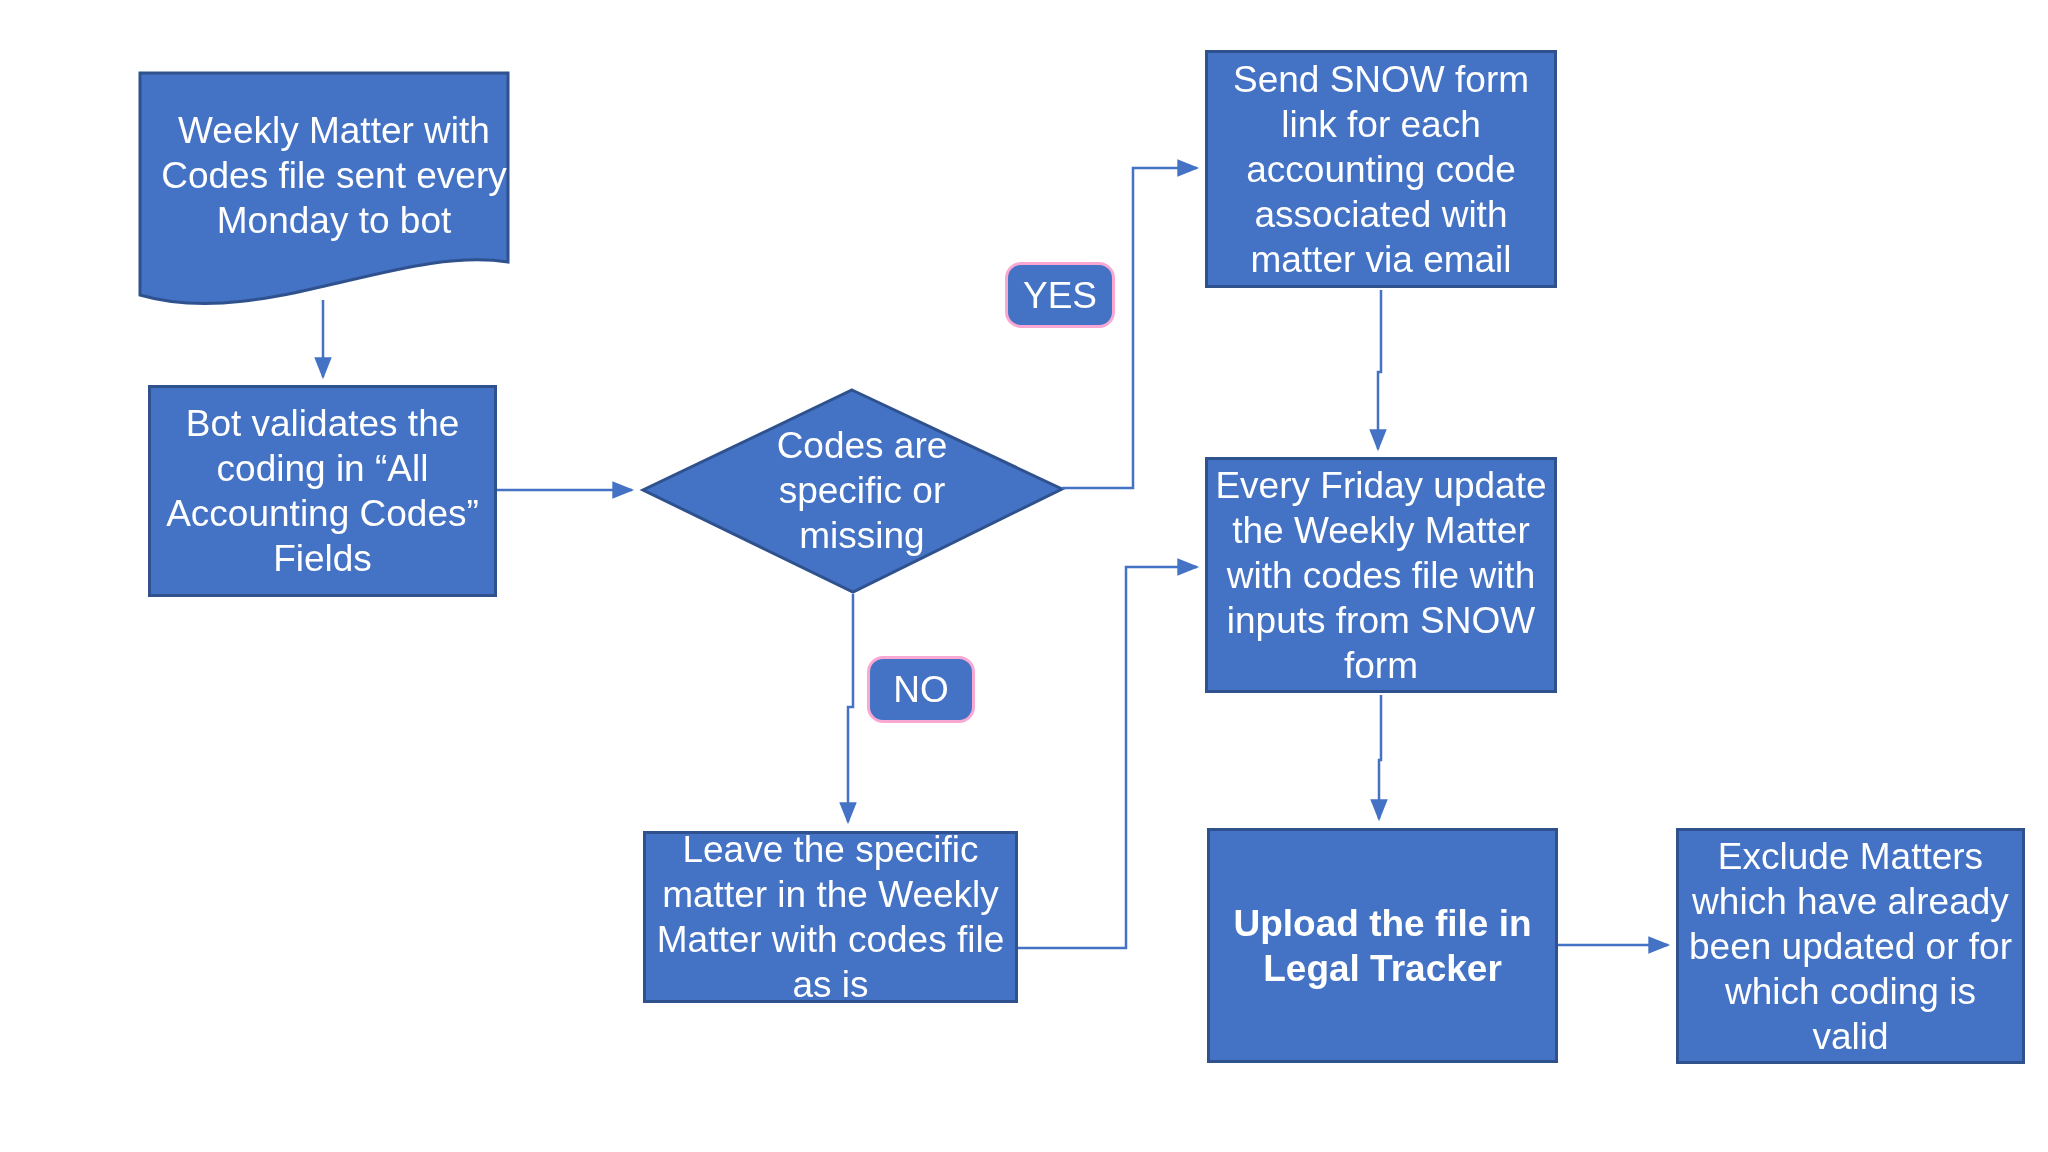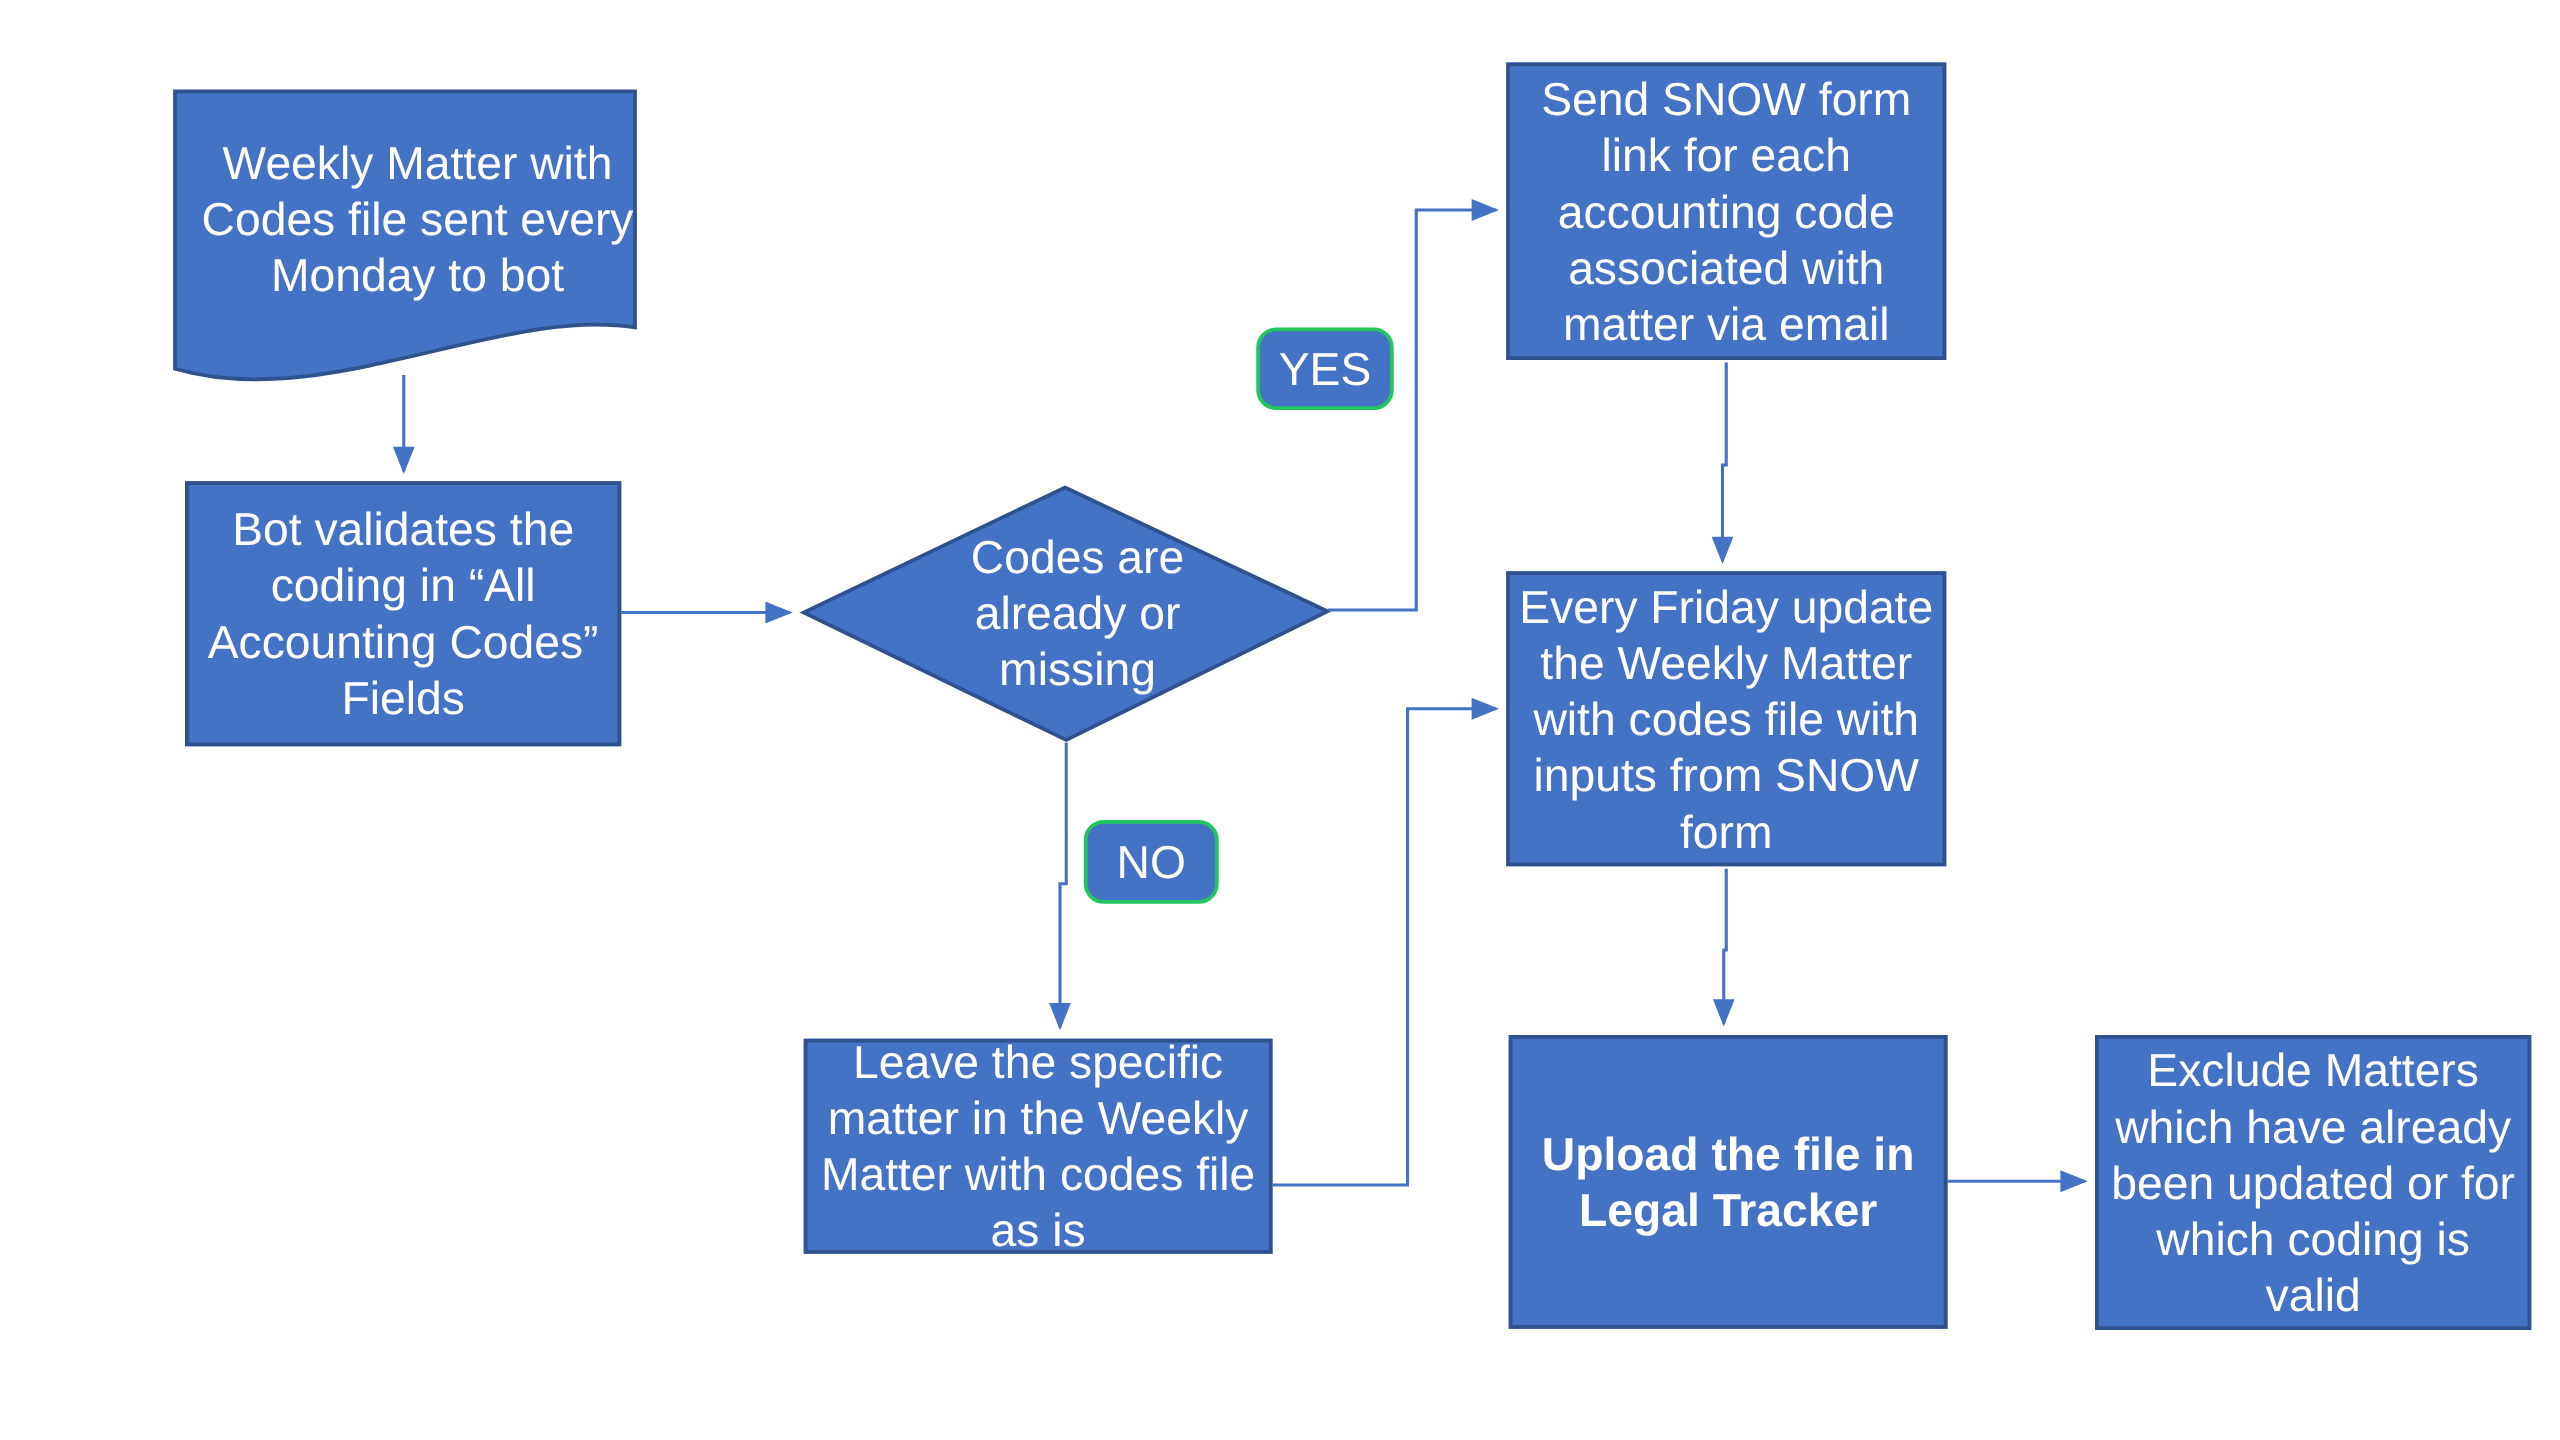--- a/index.html
+++ b/index.html
@@ -27,21 +27,21 @@
     font-size: 37px;
     line-height: 45px;
     box-sizing: border-box;
   }
   .rect {
     background: #4472C4;
     border: 3px solid #2F528F;
   }
   .pill {
     background: #4472C4;
-    border: 3px solid #22c55e;
+    border: 3px solid #f9a8d4;
     border-radius: 16px;
   }
   .overlay {
     background: transparent;
     border: none;
     pointer-events: none;
     padding-left: 20px;
   }
 </style>
 </head>
@@ -80,21 +80,21 @@
   <div class="node overlay" style="left:140px; top:73px; width:368px; height:205px;">Weekly Matter with
 Codes file sent every
 Monday to bot</div>
 
   <div class="node rect" style="left:148px; top:385px; width:349px; height:212px;">Bot validates the
 coding in “All
 Accounting Codes”
 Fields</div>
 
   <div class="node overlay" style="left:702px; top:398px; width:300px; height:185px;">Codes are
-already or
+specific or
 missing</div>
 
   <div class="node pill" style="left:1005px; top:262px; width:110px; height:66px;">YES</div>
 
   <div class="node pill" style="left:867px; top:656px; width:108px; height:67px;">NO</div>
 
   <div class="node rect" style="left:1205px; top:50px; width:352px; height:238px;">Send SNOW form
 link for each
 accounting code
 associated with

